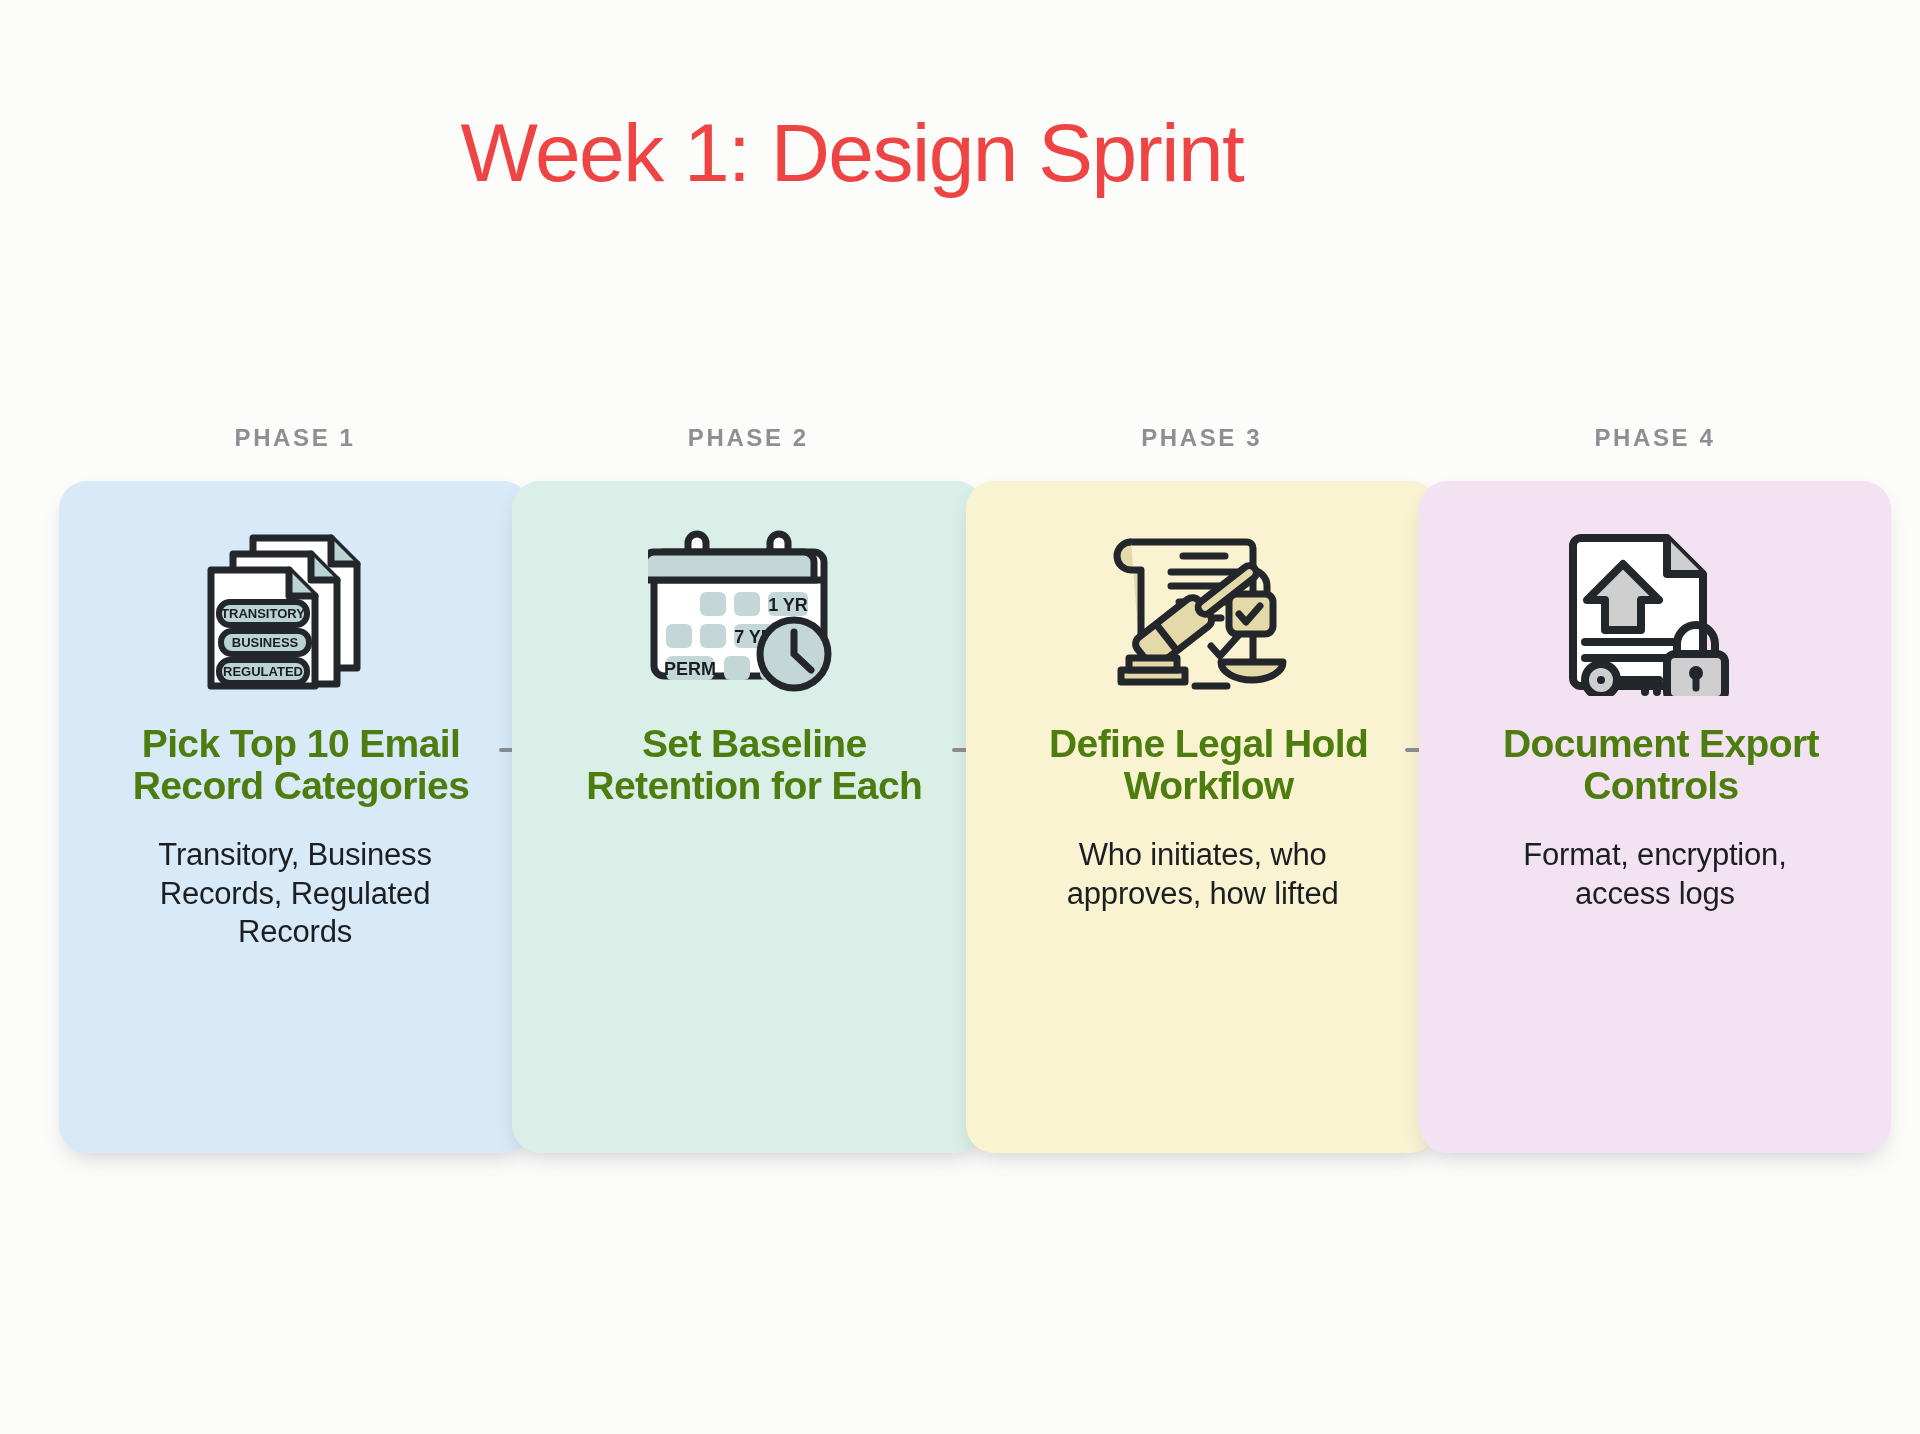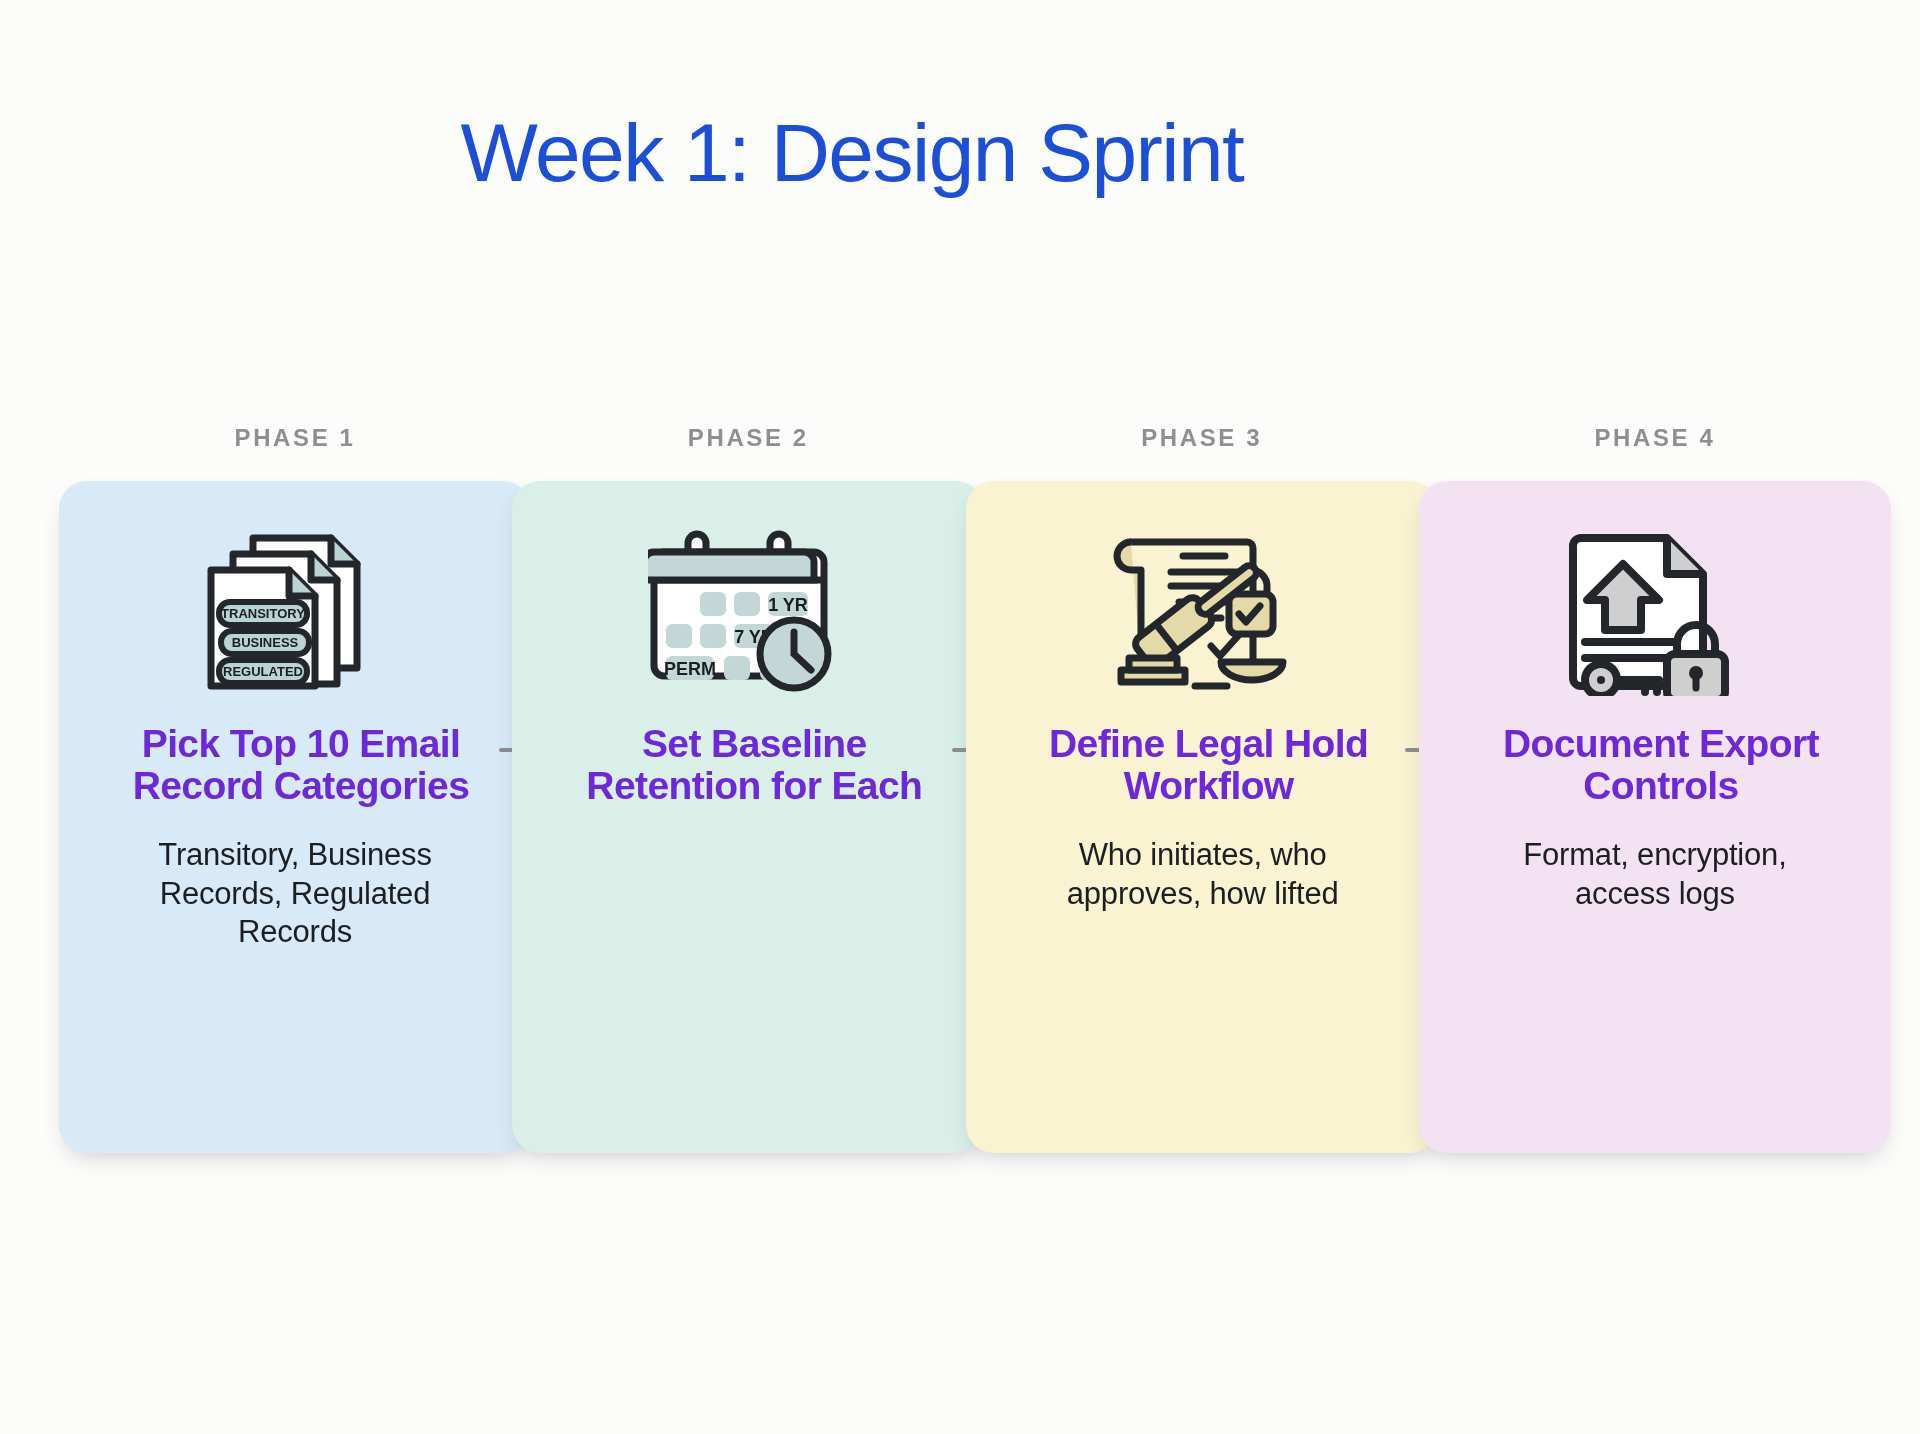--- a/index.html
+++ b/index.html
@@ -18,21 +18,21 @@
   
   .page-title {
     position: absolute;
     top: 112px;
     left: 0;
     width: 1704px;
     text-align: center;
     font-size: 82px;
     font-weight: 400;
     letter-spacing: -1.5px;
-    color: #1d4ed8;
+    color: #ef4444;
     line-height: 1;
   }
 
   
   .flow-row {
     position: absolute;
     top: 424px;
     left: 95px;
     width: 1760px;
     display: flex;
@@ -79,21 +79,21 @@
     justify-content: center;
     margin-bottom: 26px;
   }
   .card-icon svg { display: block; }
 
   .card-title {
     font-size: 39px;
     font-weight: 700;
     line-height: 1.07;
     letter-spacing: -0.6px;
-    color: #6d28d9;
+    color: #4d7c0f;
     text-align: center;
     margin: 0 0 18px 12px;
     max-width: 340px;
   }
 
   .card-desc {
     font-size: 31px;
     font-weight: 400;
     line-height: 1.23;
     letter-spacing: -0.2px;

